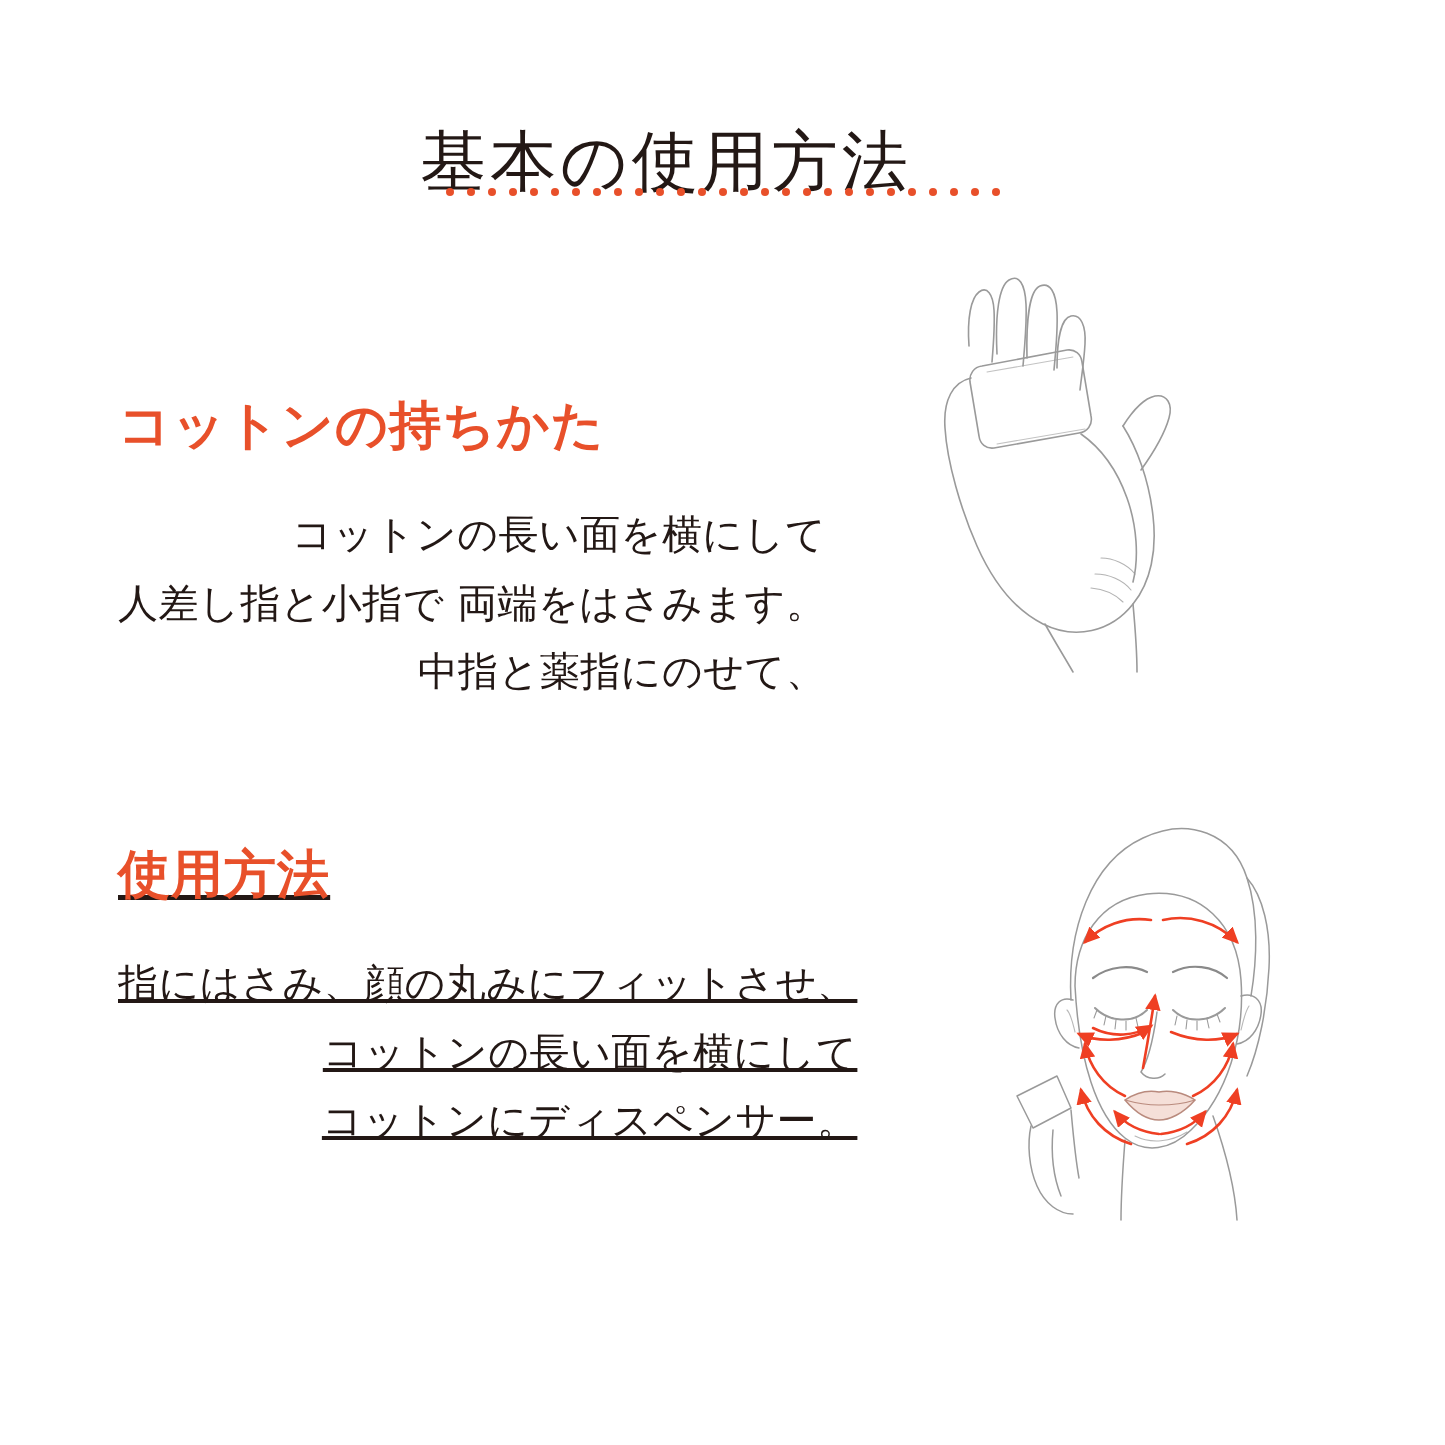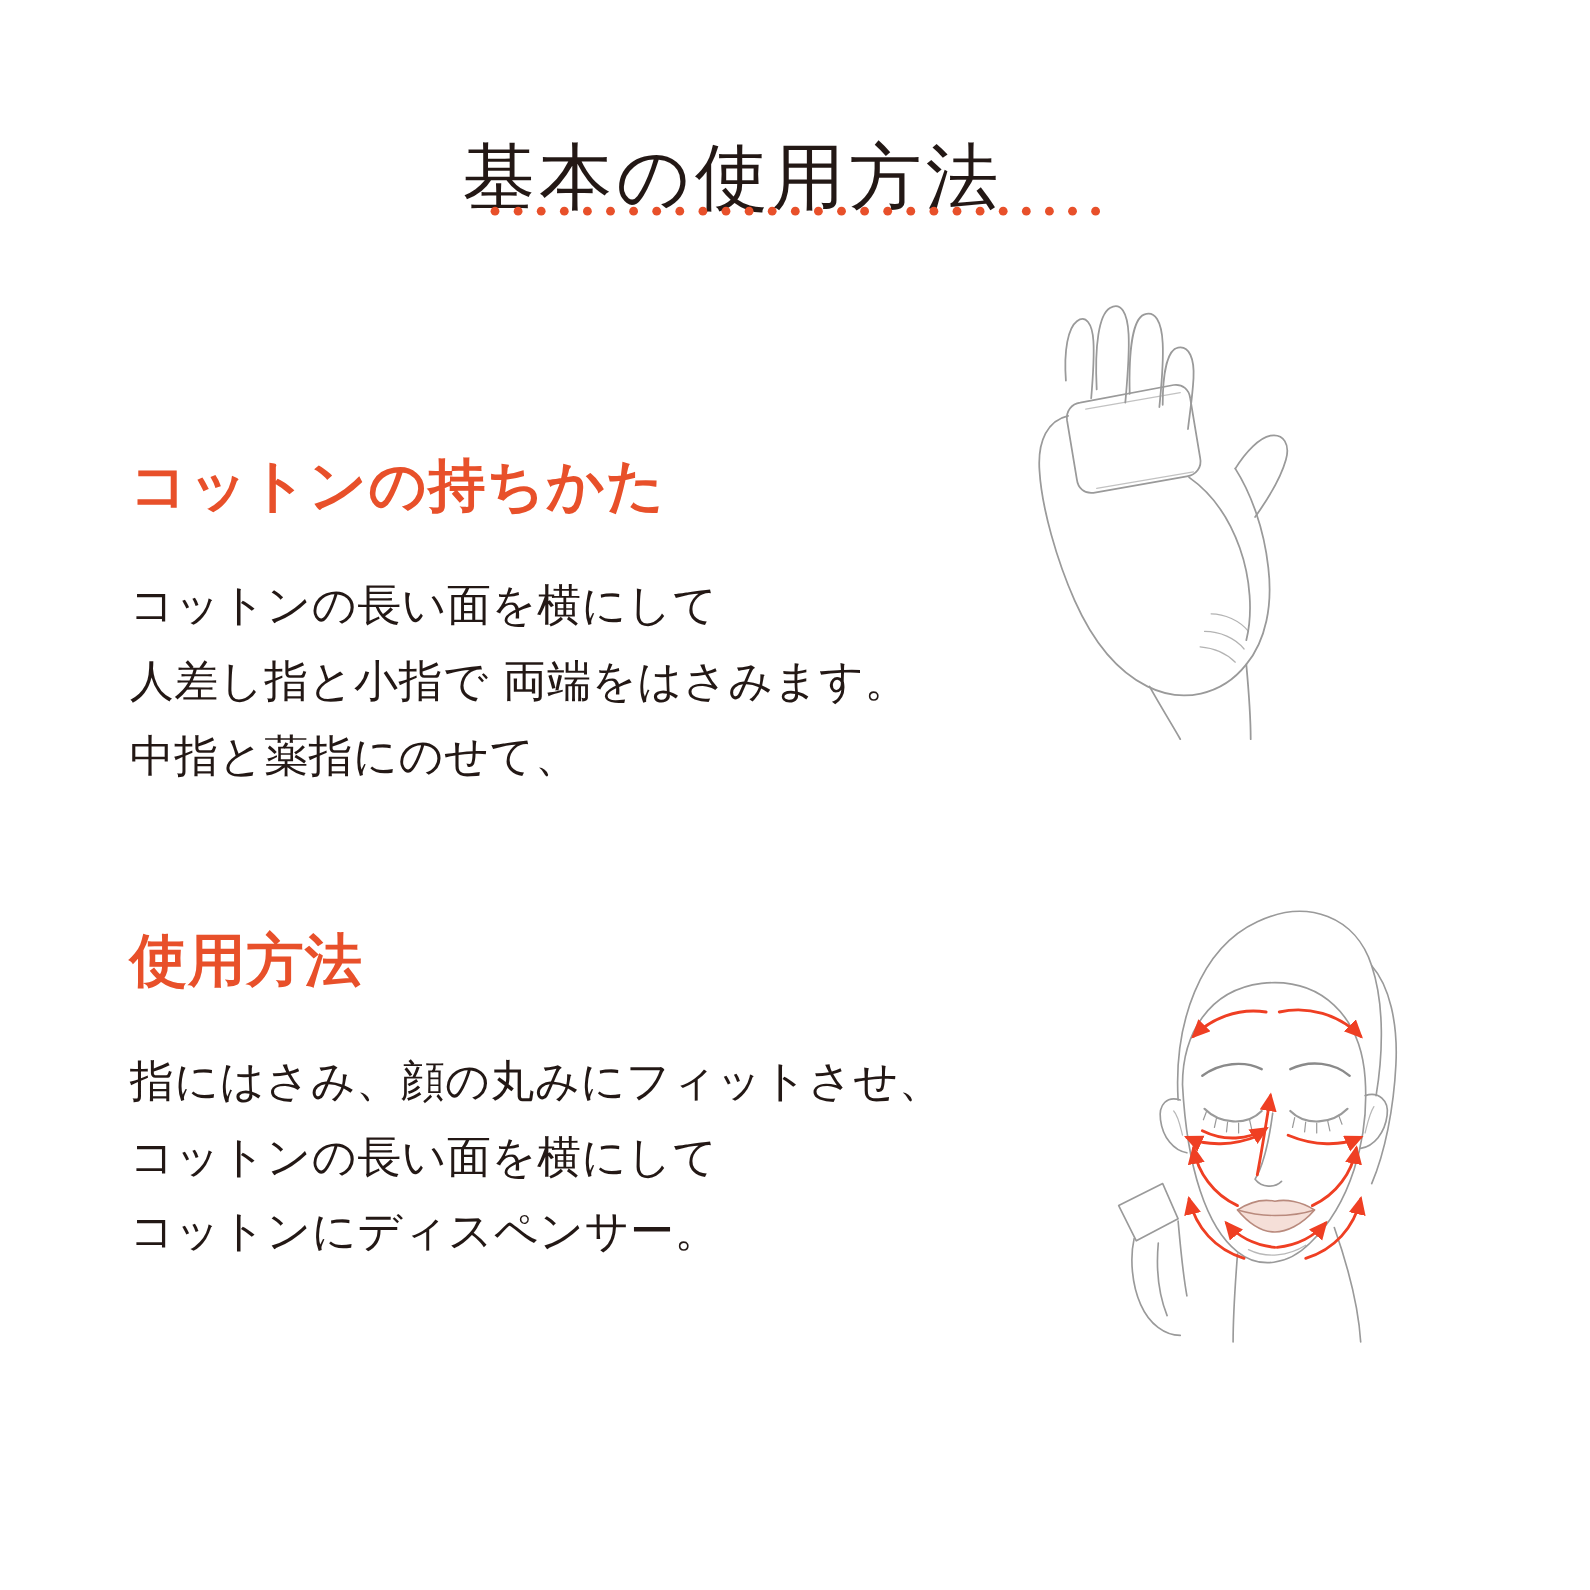--- a/index.html
+++ b/index.html
@@ -63,24 +63,25 @@
   .section-body {
     margin-top: 30px;
     font-size: 40px;
     line-height: 1.72;
     letter-spacing: 0.01em;
     color: #231815;
     font-family: "DejaVu Sans", "Liberation Sans", sans-serif;
   }
   .section-body div {
     white-space: nowrap;
-  }
-
-  #sec-hold { top: 368px; }
-  #sec-usage { top: 800px; }
+    text-align: right;
+  }
+
+  #sec-hold { top: 351px; }
+  #sec-usage { top: 800px; text-decoration: underline; }
 
   
   .illus {
     position: absolute;
   }
   #illus-hand {
     top: 258px;
     left: 905px;
     width: 330px;
     height: 420px;

